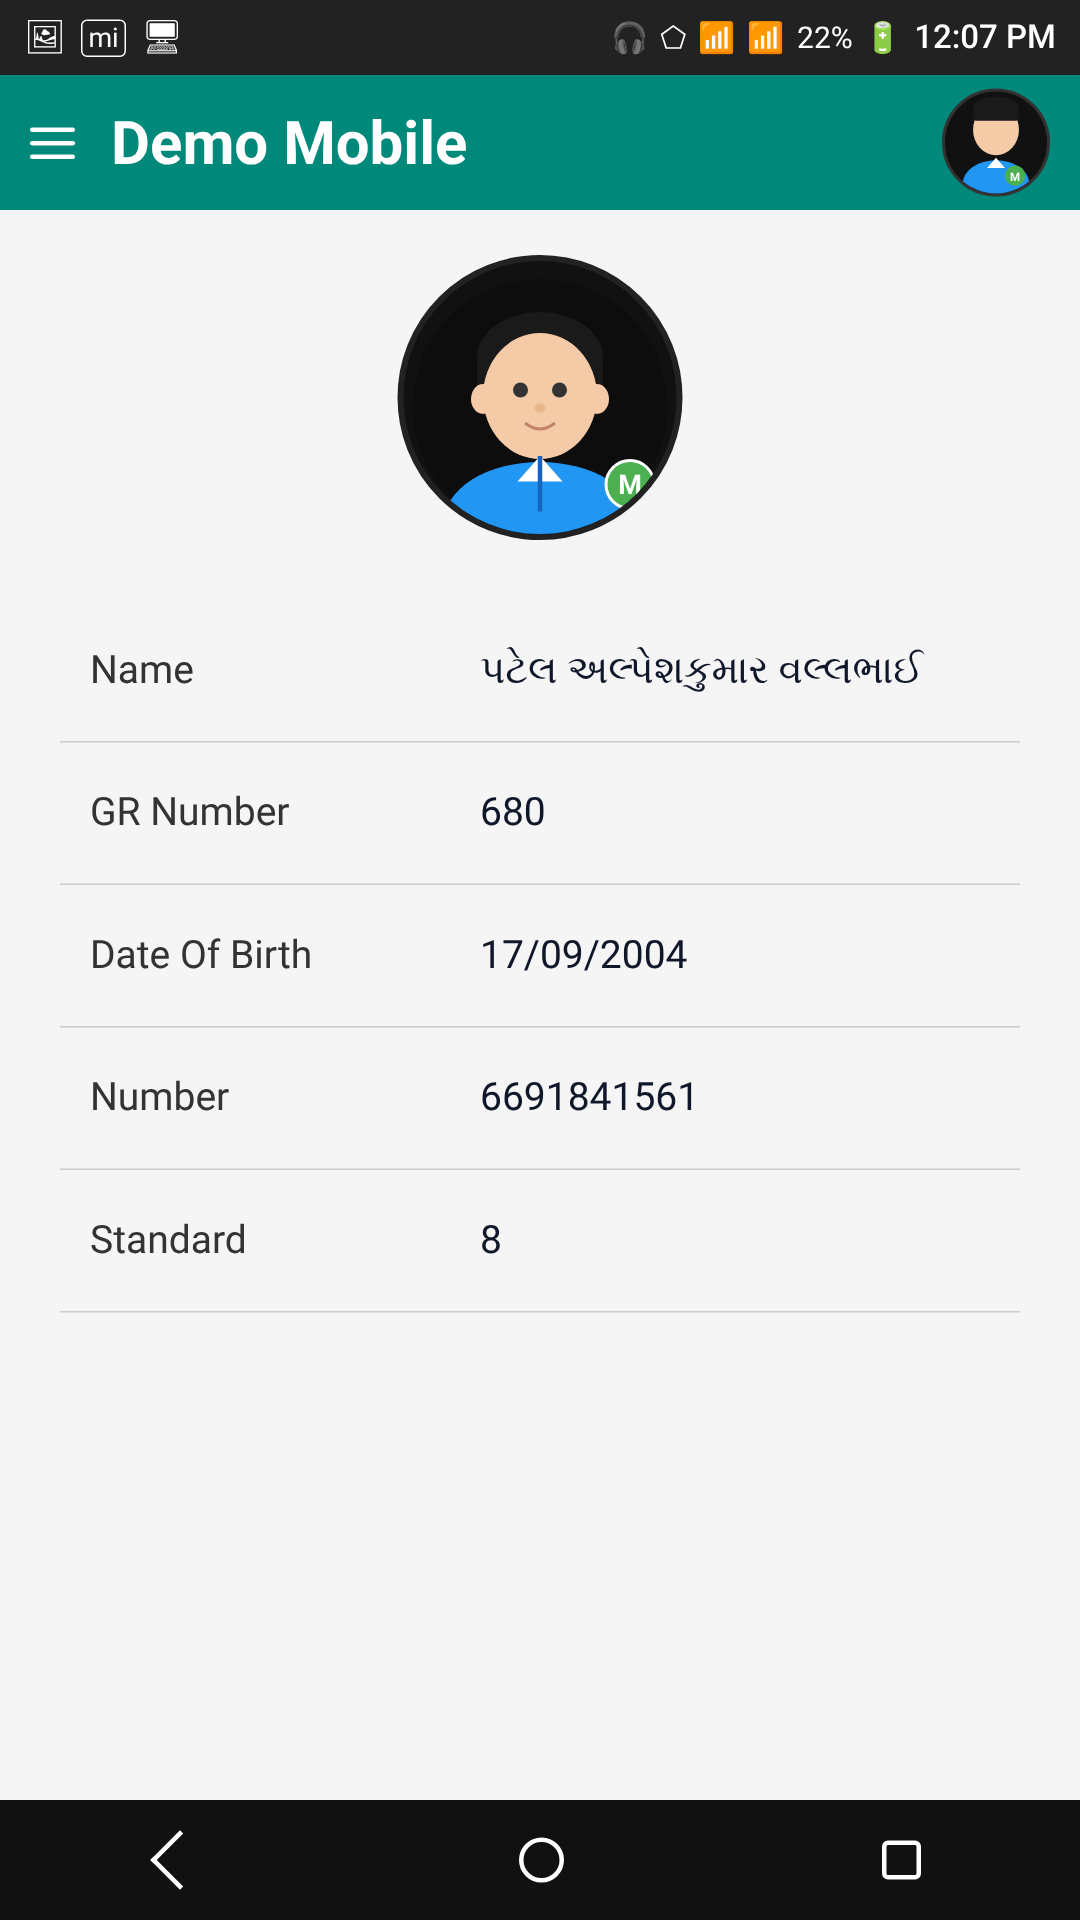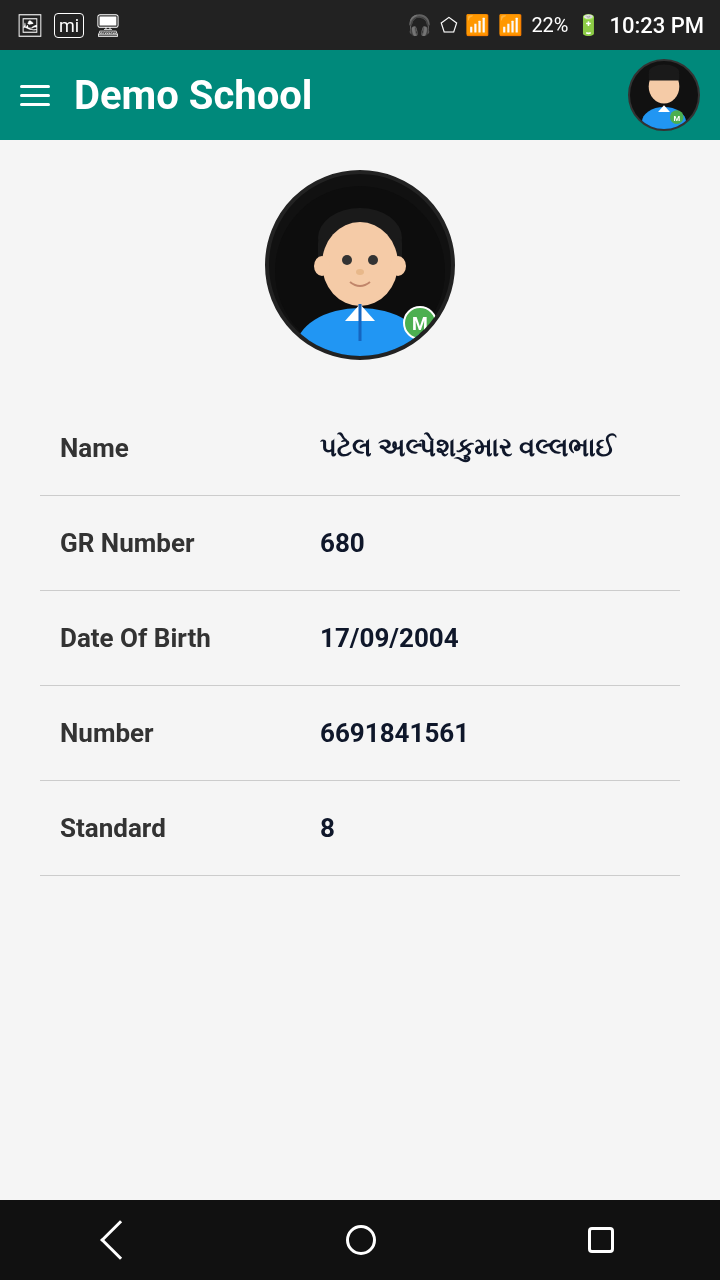--- a/index.html
+++ b/index.html
@@ -129,21 +129,20 @@
       color: white;
       font-size: 18px;
       font-weight: bold;
       border: 2px solid white;
     }
 
     
     .info-table {
       width: 100%;
       padding: 0 40px;
-      font-weight: bold;
     }
     .info-row {
       display: flex;
       align-items: center;
       padding: 32px 20px;
       border-bottom: 1px solid #ccc;
       gap: 20px;
     }
     .info-label {
       font-size: 26px;
@@ -208,31 +207,31 @@
     <span style="font-size:18px;border:1px solid white;border-radius:4px;padding:1px 4px;">mi</span>
     <span>🖥</span>
   </div>
   <div class="status-right">
     <span>🎧</span>
     <span>⬠</span>
     <span>📶</span>
     <span>📶</span>
     <span>22%</span>
     <span>🔋</span>
-    <span class="status-time">10:23 PM</span>
+    <span class="status-time">12:07 PM</span>
   </div>
 </div>
 
 <div class="app-bar">
   <div class="hamburger-icon">
     <span></span>
     <span></span>
     <span></span>
   </div>
-  <div class="app-title">Demo School</div>
+  <div class="app-title">Demo Mobile</div>
   <div class="avatar-circle">
     <svg viewBox="0 0 80 80" width="72" height="72" xmlns="http://www.w3.org/2000/svg">
 
       <ellipse cx="40" cy="30" rx="18" ry="20" fill="#F5CBA7"></ellipse>
 
       <ellipse cx="40" cy="72" rx="26" ry="18" fill="#2196F3"></ellipse>
 
       <polygon points="40,52 33,60 47,60" fill="white"></polygon>
 
       <ellipse cx="40" cy="13" rx="18" ry="9" fill="#1a1a1a"></ellipse>

